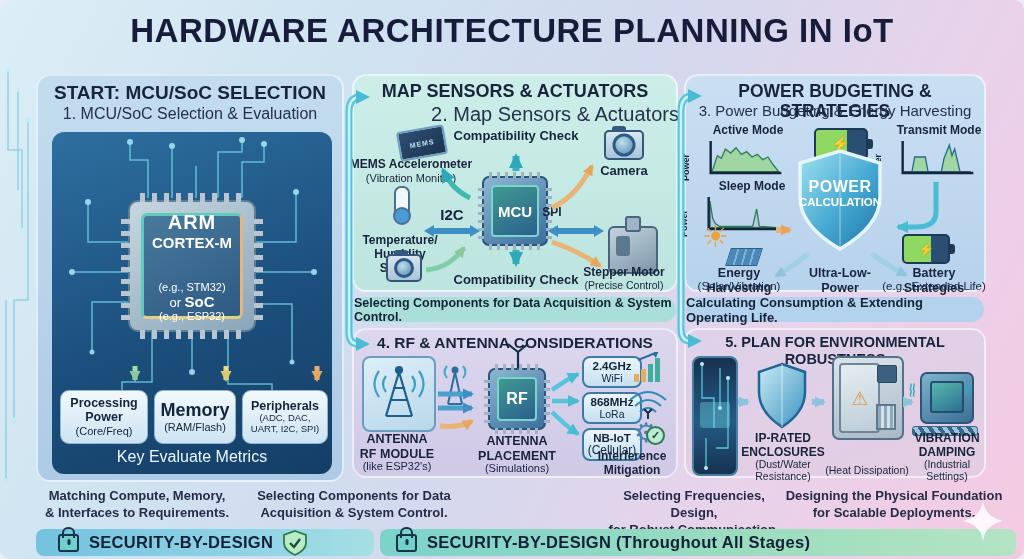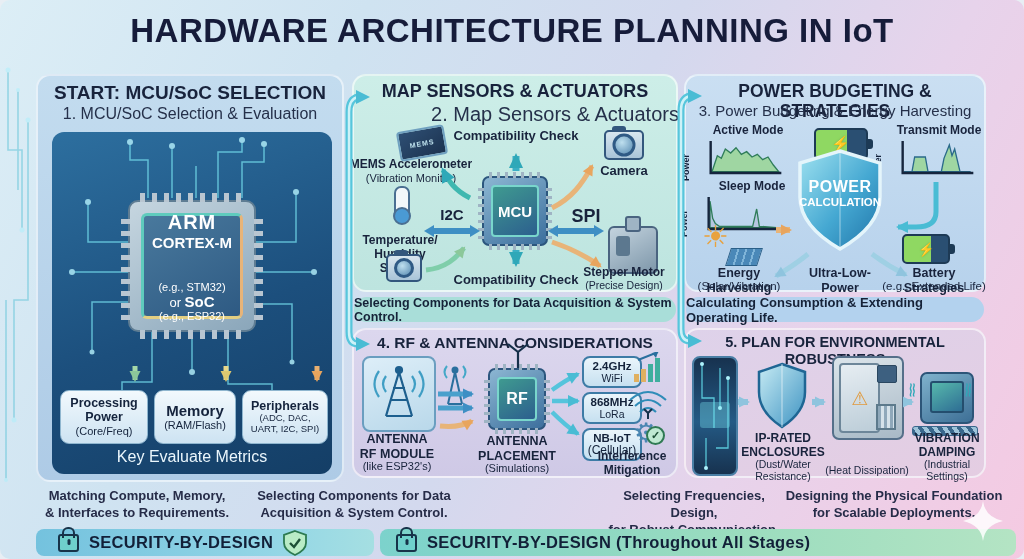--- a/index.html
+++ b/index.html
@@ -177,21 +177,21 @@
           <div style="font-size:11px;">(e.g., ESP32)</div>
         </div>
       </div>
 
       <div class="metric" style="left:8px;top:258px;width:86px;height:52px;">
         <div class="b pre" style="font-size:12.5px;text-align:center;">Processing
 Power</div>
         <div style="font-size:11px;">(Core/Freq)</div>
       </div>
       <div class="metric" style="left:102px;top:258px;width:80px;height:52px;">
-        <div class="b pre" style="font-size:15px;">Memory</div>
+        <div class="b pre" style="font-size:18px;">Memory</div>
         <div style="font-size:11px;">(RAM/Flash)</div>
       </div>
       <div class="metric" style="left:190px;top:258px;width:84px;height:52px;">
         <div class="b pre" style="font-size:12.5px;">Peripherals</div>
         <div class="pre" style="font-size:9.5px;">(ADC, DAC,
 UART, I2C, SPI)</div>
       </div>
       <div class="lbl" style="left:0;width:100%;top:316px;font-size:16px;color:#eaf6fc;">Key Evaluate Metrics</div>
     </div>
   </div>
@@ -217,30 +217,30 @@
   </div>
 
   <div class="chipx" style="left:482px;top:176px;width:66px;height:70px;">
     <div class="spin-t"></div>
     <div class="spin-b"></div>
     <div class="spin-l"></div>
     <div class="spin-r"></div>
     <div class="core" style="font-size:15px;">MCU</div>
   </div>
 
-  <div class="lbl b" style="left:562px;width:48px;top:206px;font-size:18px;">SPI</div>
+  <div class="lbl b" style="left:528px;width:48px;top:206px;font-size:12px;">SPI</div>
   <div class="cam" style="left:604px;top:130px;width:40px;height:30px;">
     <div class="lens" style="width:17px;height:17px;"></div>
     <div class="bump"></div>
   </div>
   <div class="lbl b" style="left:592px;width:64px;top:163px;font-size:13px;">Camera</div>
 
   <div class="motor" style="left:608px;top:226px;"></div>
   <div class="lbl b" style="left:576px;width:96px;top:266px;font-size:12px;">Stepper Motor</div>
-  <div class="lbl" style="left:576px;width:96px;top:279px;font-size:10.5px;">(Precise Design)</div>
+  <div class="lbl" style="left:576px;width:96px;top:279px;font-size:10.5px;">(Precise Control)</div>
 
   <div class="lbl b" style="left:438px;width:156px;top:272px;font-size:13px;">Compatibility Check</div>
 
   <div class="pill" style="left:354px;top:297px;width:322px;height:25px;background:#a9ded9;font-size:12.5px;">
     <span>Selecting Components for Data Acquisition &amp; System Control.</span>
   </div>
 
   <div class="panel" style="left:684px;top:74px;width:302px;height:218px;background:linear-gradient(180deg,#cadff2,#b7d2ec);">
     <div class="lbl b" style="left:0;width:100%;top:5px;font-size:17.5px;">POWER BUDGETING &amp; STRATEGIES</div>
     <div class="lbl" style="left:0;width:100%;top:26px;font-size:15px;color:#25304a;">3. Power Budgeting &amp; Energy Harvesting</div>

